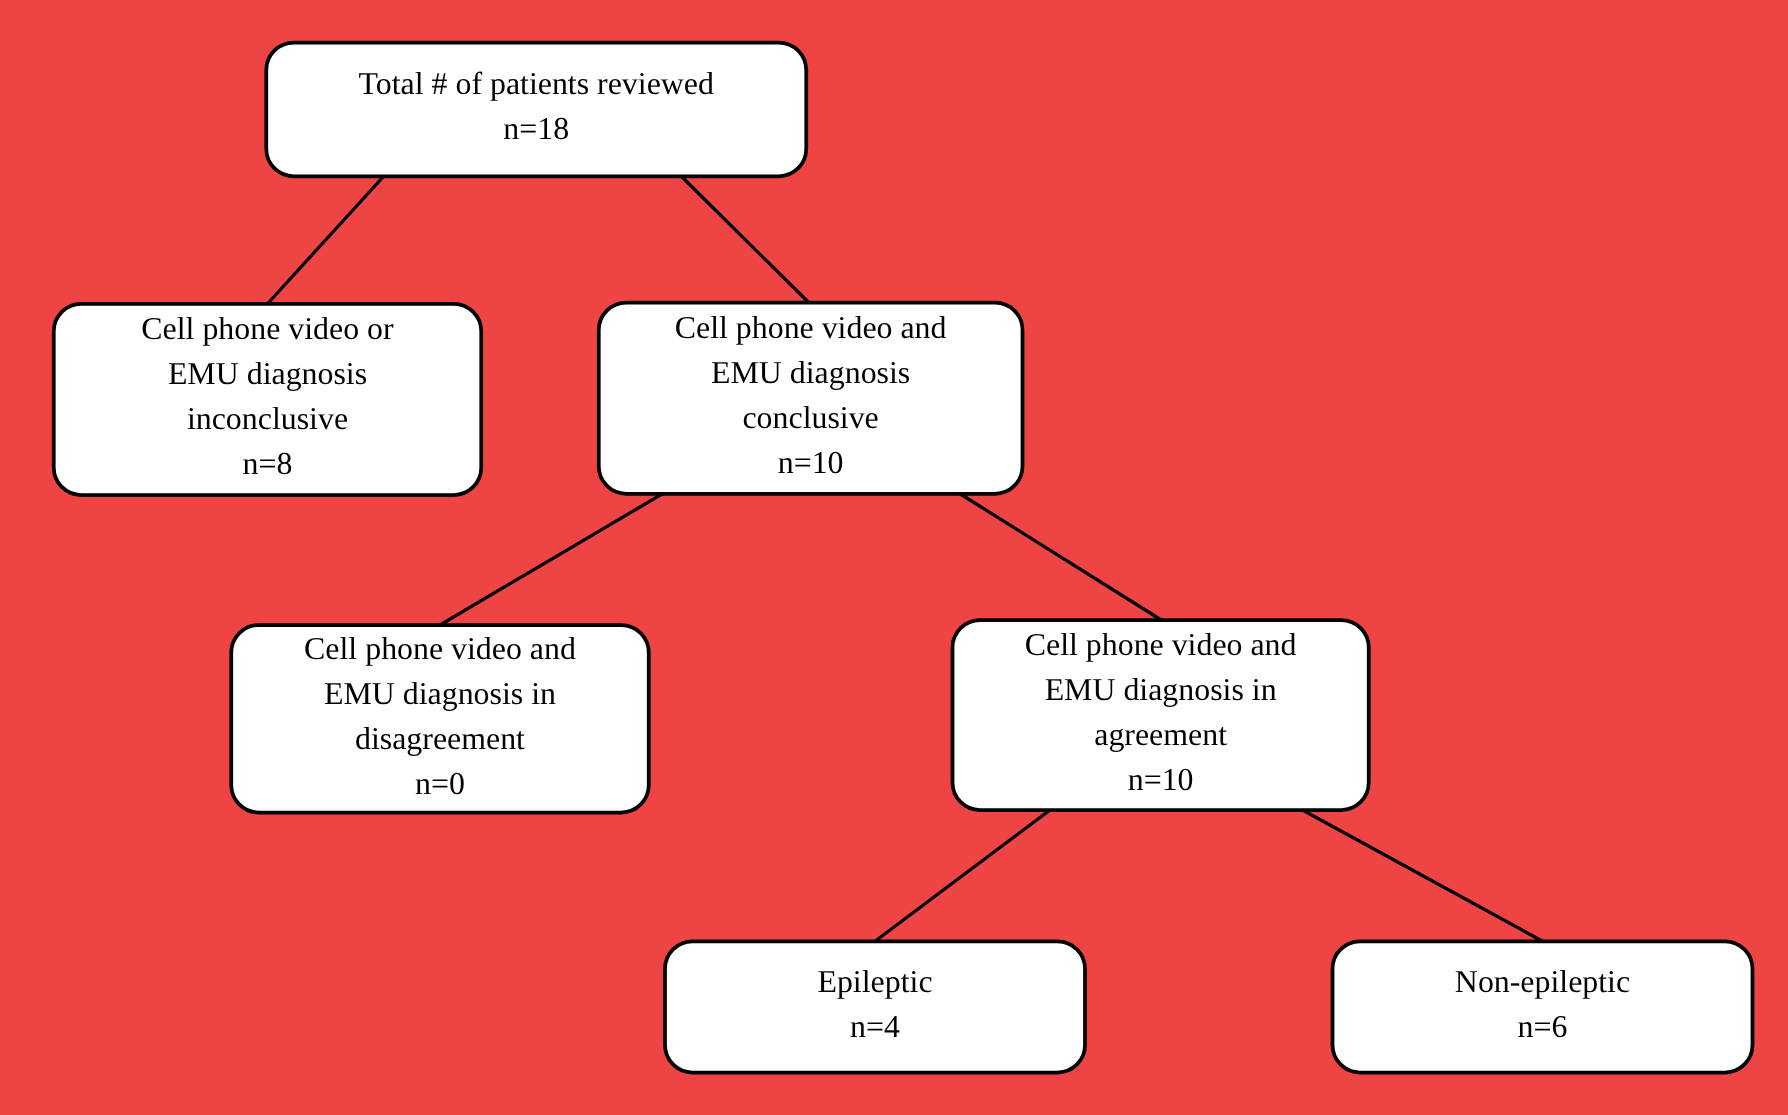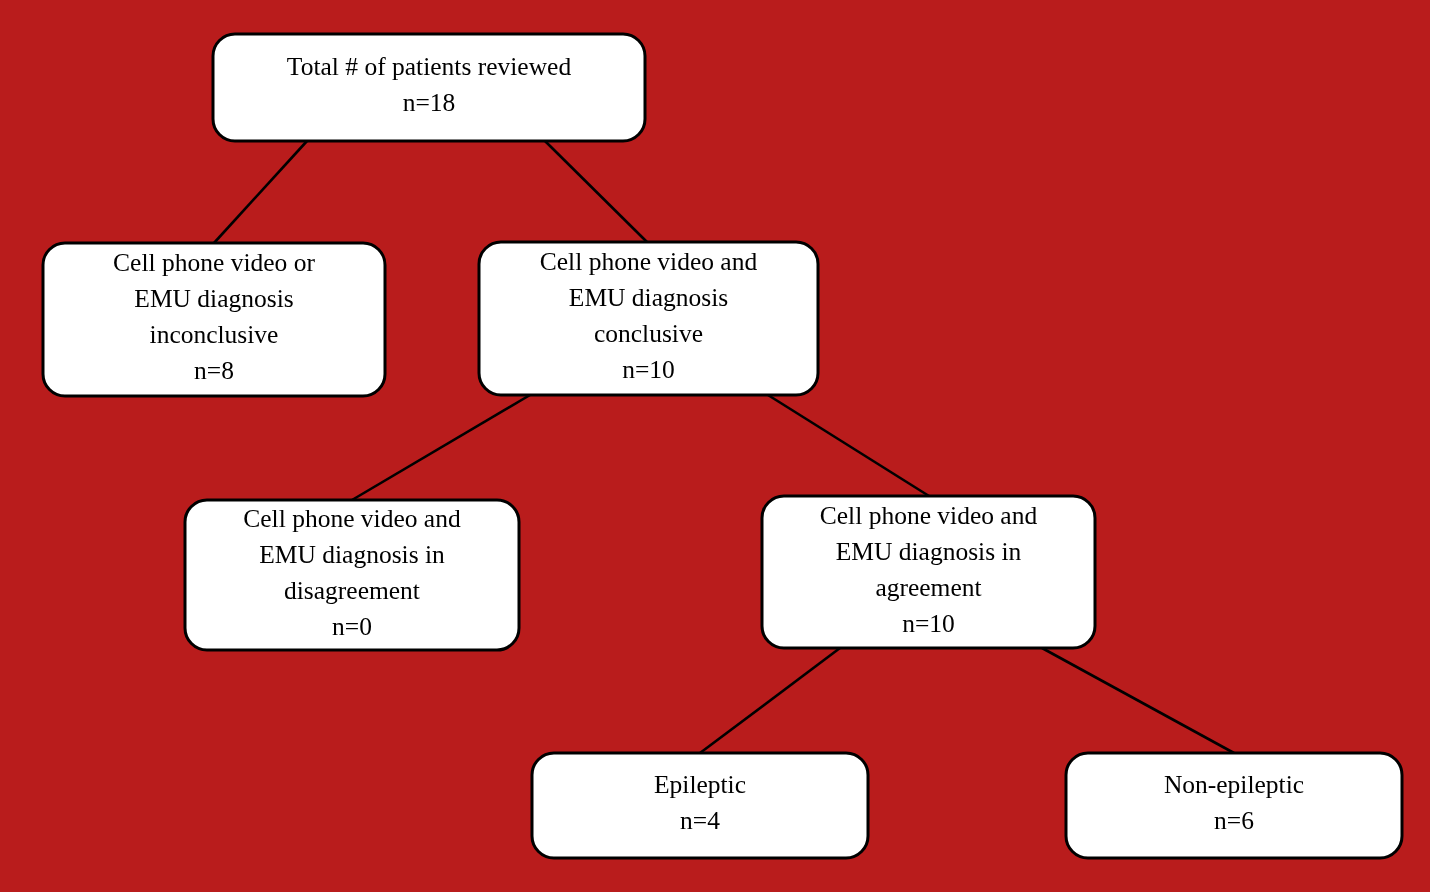--- a/index.html
+++ b/index.html
@@ -10,21 +10,21 @@
   body {
     width: 1430px;
     height: 892px;
     font-family: "Liberation Serif", "DejaVu Serif", serif;
     overflow: hidden;
   }
   #flowchart-root {
     position: relative;
     width: 1430px;
     height: 892px;
-    background: #b91c1c;
+    background: #ef4444;
   }
   svg.chart-svg {
     display: block;
     width: 1430px;
     height: 892px;
   }
   .node-box {
     fill: #ffffff;
     stroke: #000000;
     stroke-width: 3;

